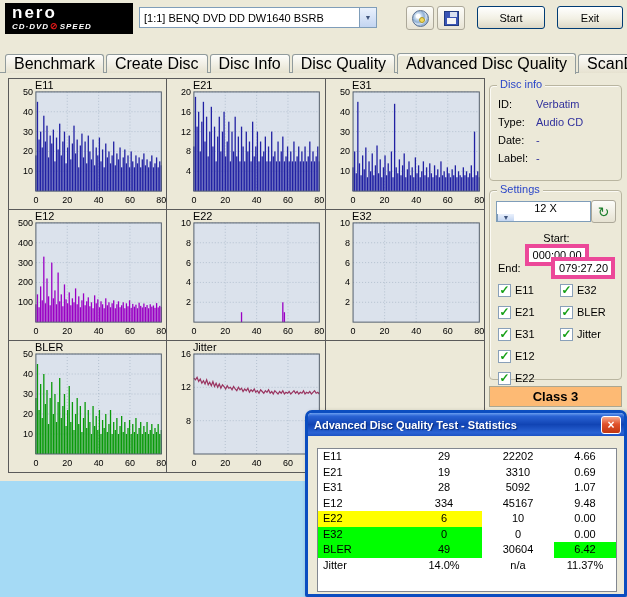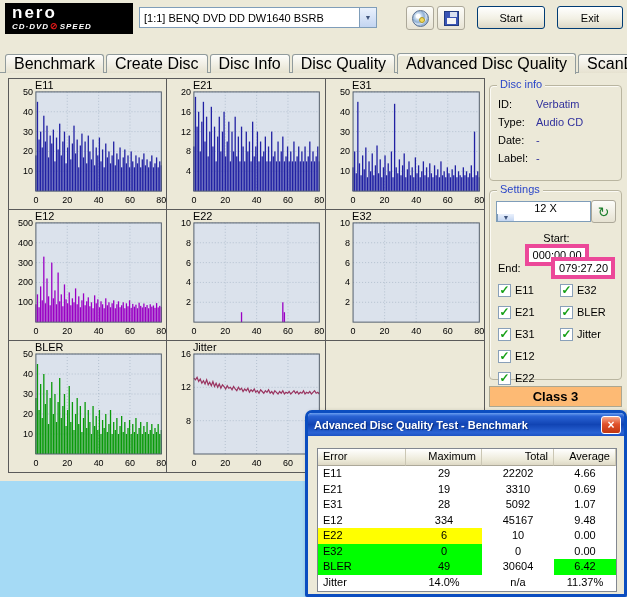--- a/index.html
+++ b/index.html
@@ -789,32 +789,26 @@
         <span class="cb-box">✓</span>
         <span class="cb-label">Jitter</span>
       </div>
     </div>
 </div>
 
 <div class="class-badge">Class 3</div>
 
 <div class="dialog">
   <div class="titlebar">
-    <span class="title-text">Advanced Disc Quality Test - Benchmark</span>
+    <span class="title-text">Advanced Disc Quality Test - Statistics</span>
     <span class="close-btn">
         <span>×</span>
       </span>
   </div>
   <div class="stats-table">
-    <div class="thead">
-        <div class="th">Error</div>
-        <div class="th num">Maximum</div>
-        <div class="th num">Total</div>
-        <div class="th num">Average</div>
-      </div>
     <div class="tbody">
         <div class="tr">
           <div class="td">E11</div>
           <div class="td num">29</div>
           <div class="td num">22202</div>
           <div class="td num">4.66</div>
         </div>
         <div class="tr">
           <div class="td">E21</div>
           <div class="td num">19</div>

